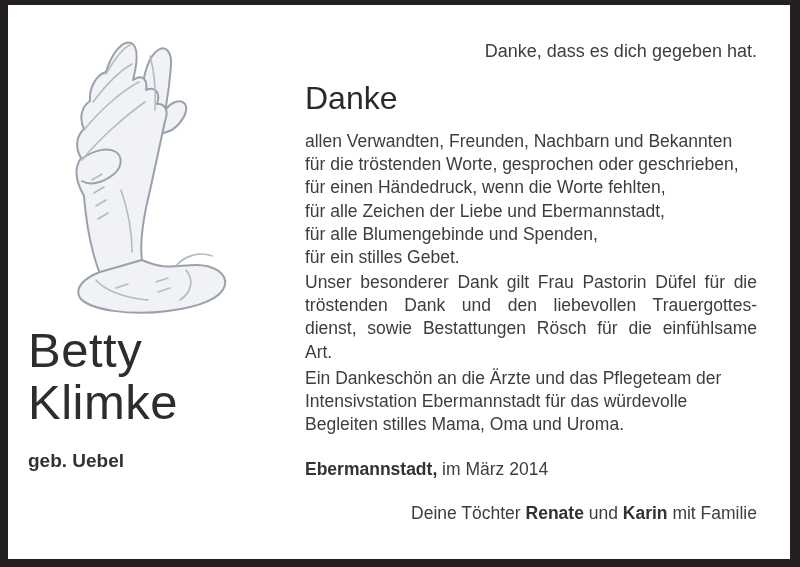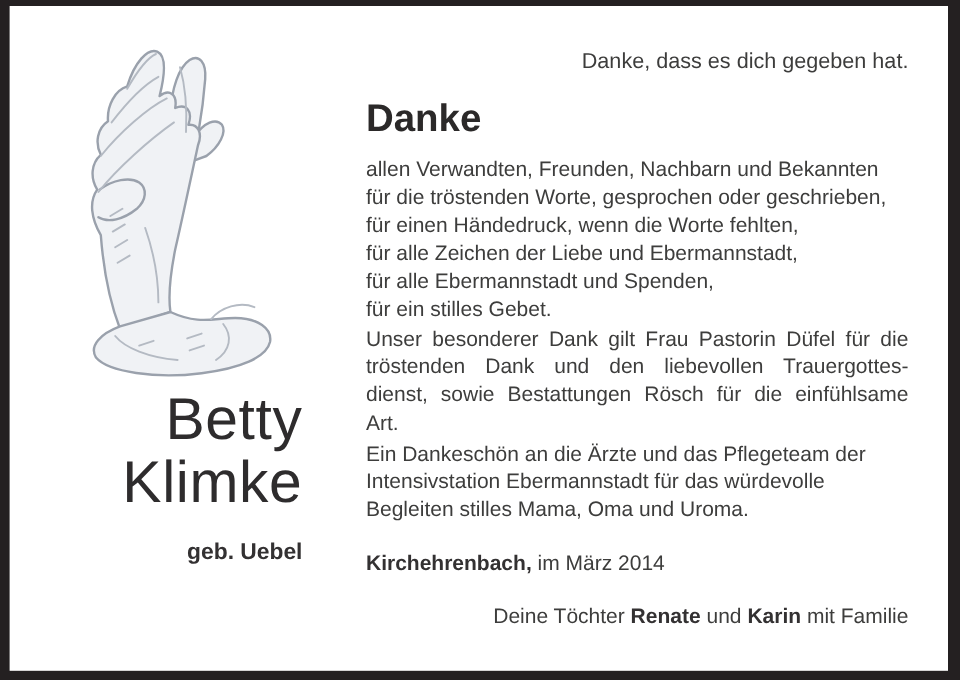--- a/index.html
+++ b/index.html
@@ -9,28 +9,28 @@
     font-family:"Liberation Sans","DejaVu Sans",sans-serif;
   }
   .card {
     position:absolute; left:8px; top:5px; right:10px; bottom:8px;
     background:#ffffff;
   }
   
   .artwork { position:absolute; left:26px; top:30px; width:222px; height:292px; }
   .name-block {
     position:absolute; left:28px; top:324px; width:224px;
-    text-align:right; color:#2e2c2d;
+    text-align:left; color:#2e2c2d;
   }
   .name-line { font-size:49px; line-height:52px; font-weight:400; letter-spacing:0.5px; }
   .maiden { margin-top:22px; font-size:19px; font-weight:bold; color:#333132; }
   
   .col { position:absolute; left:305px; width:452px; color:#3d3d3c; }
   .tagline { top:40px; text-align:right; font-size:18px; line-height:22px; }
-  .heading { top:80px; font-size:32px; line-height:36px; font-weight:bold; color:#2b2929; }
+  .heading { top:80px; font-size:32px; line-height:36px; font-weight:normal; color:#2b2929; }
   .para { font-size:17.5px; line-height:23.2px; }
   .para1 { top:130px; }
   .para2 { top:271px; }
   .para3 { top:367px; }
   .tline { white-space:nowrap; }
   .just .tline { white-space:normal; }
   .just .tline.stretch { text-align:justify; text-align-last:justify; text-justify:inter-word; }
   .place-line { top:458px; font-size:17.5px; line-height:23px; }
   .bold { font-weight:bold; color:#333132; }
   .signature { top:502px; text-align:right; font-size:17.5px; line-height:23px; }
@@ -82,31 +82,31 @@
   </div>
 
   <div class="col tagline">Danke, dass es dich gegeben hat.</div>
   <div class="col heading">Danke</div>
 
   <div class="col para para1">
       <div class="tline">allen Verwandten, Freunden, Nachbarn und Bekannten</div>
       <div class="tline">für die tröstenden Worte, gesprochen oder geschrieben,</div>
       <div class="tline">für einen Händedruck, wenn die Worte fehlten,</div>
       <div class="tline">für alle Zeichen der Liebe und Ebermannstadt,</div>
-      <div class="tline">für alle Ebermannstadt und Spenden,</div>
+      <div class="tline">für alle Blumengebinde und Spenden,</div>
       <div class="tline">für ein stilles Gebet.</div>
     </div>
   <div class="col para para2 just">
       <div class="tline stretch">Unser besonderer Dank gilt Frau Pastorin Düfel für die</div>
       <div class="tline stretch">tröstenden Dank und den liebevollen Trauergottes-</div>
       <div class="tline stretch">dienst, sowie Bestattungen Rösch für die einfühlsame</div>
       <div class="tline">Art.</div>
     </div>
   <div class="col para para3">
       <div class="tline">Ein Dankeschön an die Ärzte und das Pflegeteam der</div>
       <div class="tline">Intensivstation Ebermannstadt für das würdevolle</div>
       <div class="tline">Begleiten stilles Mama, Oma und Uroma.</div>
     </div>
 
-  <div class="col place-line"><span class="bold">Kirchehrenbach,</span><span> im März 2014</span></div>
+  <div class="col place-line"><span class="bold">Ebermannstadt,</span><span> im März 2014</span></div>
 
   <div class="col signature"><span>Deine Töchter </span><span class="bold">Renate</span><span> und </span><span class="bold">Karin</span><span> mit Familie</span></div>
 </div>
 
 </body></html>

